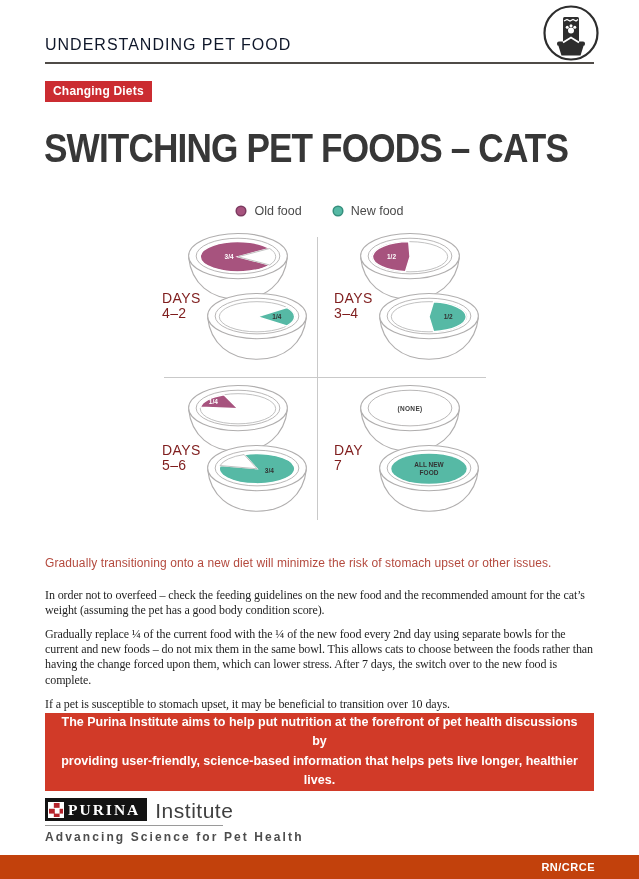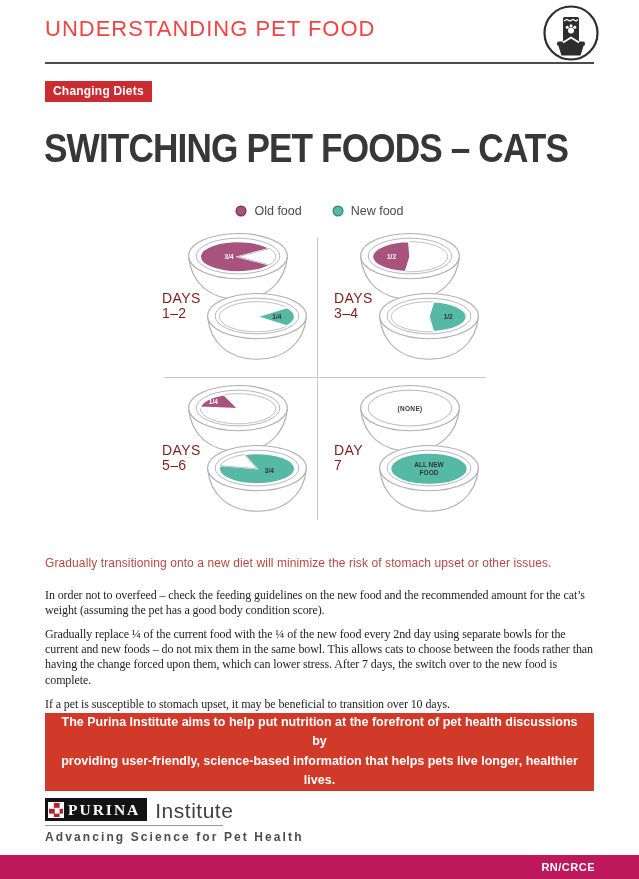--- a/index.html
+++ b/index.html
@@ -3,22 +3,22 @@
 <meta charset="utf-8">
 <style>
   * { margin:0; padding:0; box-sizing:border-box; }
   body { background:#e8e8e8; font-family:"Liberation Sans", sans-serif; }
   .page {
     position:relative; width:639px; height:879px; background:#ffffff;
     margin:0 auto; overflow:hidden;
   }
   
   .header-title {
-    position:absolute; left:45px; top:16px;
-    font-size:22px; letter-spacing:1px; color:#ef4444; font-weight:400;
+    position:absolute; left:45px; top:36px;
+    font-size:16px; letter-spacing:1px; color:#0f172a; font-weight:400;
   }
   .header-icon { position:absolute; left:542px; top:4px; }
   .header-rule {
     position:absolute; left:45px; top:62px; width:549px; height:2px; background:#4f4b47;
   }
   
   .badge {
     position:absolute; left:45px; top:81px;
     background:#cb2c31; color:#fff; font-size:12px; font-weight:bold;
     padding:3px 8px 4px 8px; letter-spacing:0.2px;
@@ -94,21 +94,21 @@
     font-family:"Liberation Serif", serif; font-weight:bold; color:#ffffff;
     font-size:15.5px; letter-spacing:2px;
   }
   .institute-word { font-size:21px; color:#3f3f3f; margin-left:8px; letter-spacing:0.5px; line-height:1; }
   .logo-rule { width:178px; border-bottom:1.5px solid #9a9a9a; margin-top:4px; }
   .tagline {
     margin-top:4px; font-size:12px; font-weight:bold; letter-spacing:2.1px; color:#4d4d4d;
   }
   
   .bottom-bar {
-    position:absolute; left:0; bottom:0; width:639px; height:24px; background:#be185d;
+    position:absolute; left:0; bottom:0; width:639px; height:24px; background:#c2410c;
     display:flex; align-items:center; justify-content:flex-end; padding-right:44px;
   }
   .bottom-bar span { color:#fff; font-size:11px; font-weight:bold; letter-spacing:0.5px; }
 </style>
 </head>
 <body>
 
 <div class="page">
 
   <div class="header-title">UNDERSTANDING PET FOOD</div>
@@ -147,21 +147,21 @@
     </div>
   </div>
 
   <div class="diagram">
     <div class="divider-v"></div>
     <div class="divider-h"></div>
 
     <div class="quad" style="left:0; top:0;">
       <div class="day-label">
         <div>DAYS</div>
-        <div>1–2</div>
+        <div>4–2</div>
       </div>
       <svg class="bowl top-bowl" viewBox="0 0 150 105">
         <path class="bowl-body" d="M3,40 C7,78 35,101 75,101 C115,101 143,78 147,40"></path>
         <ellipse class="bowl-rim" cx="75" cy="38" rx="72" ry="33"></ellipse>
         <ellipse class="bowl-lip" cx="75" cy="38" rx="61" ry="26"></ellipse>
         <path class="wedge" d="M75,39 L121.1,51 A55,22 0 1 1 121.1,27 Z" fill="#a7537e"></path>
         <path class="notch" d="M75,39 L121.1,51 A55,22 0 0 0 121.1,27 Z"></path>
         <text class="t-white" x="62" y="43" text-anchor="middle">3/4</text>
       </svg>
       <svg class="bowl bottom-bowl" viewBox="0 0 150 105">

